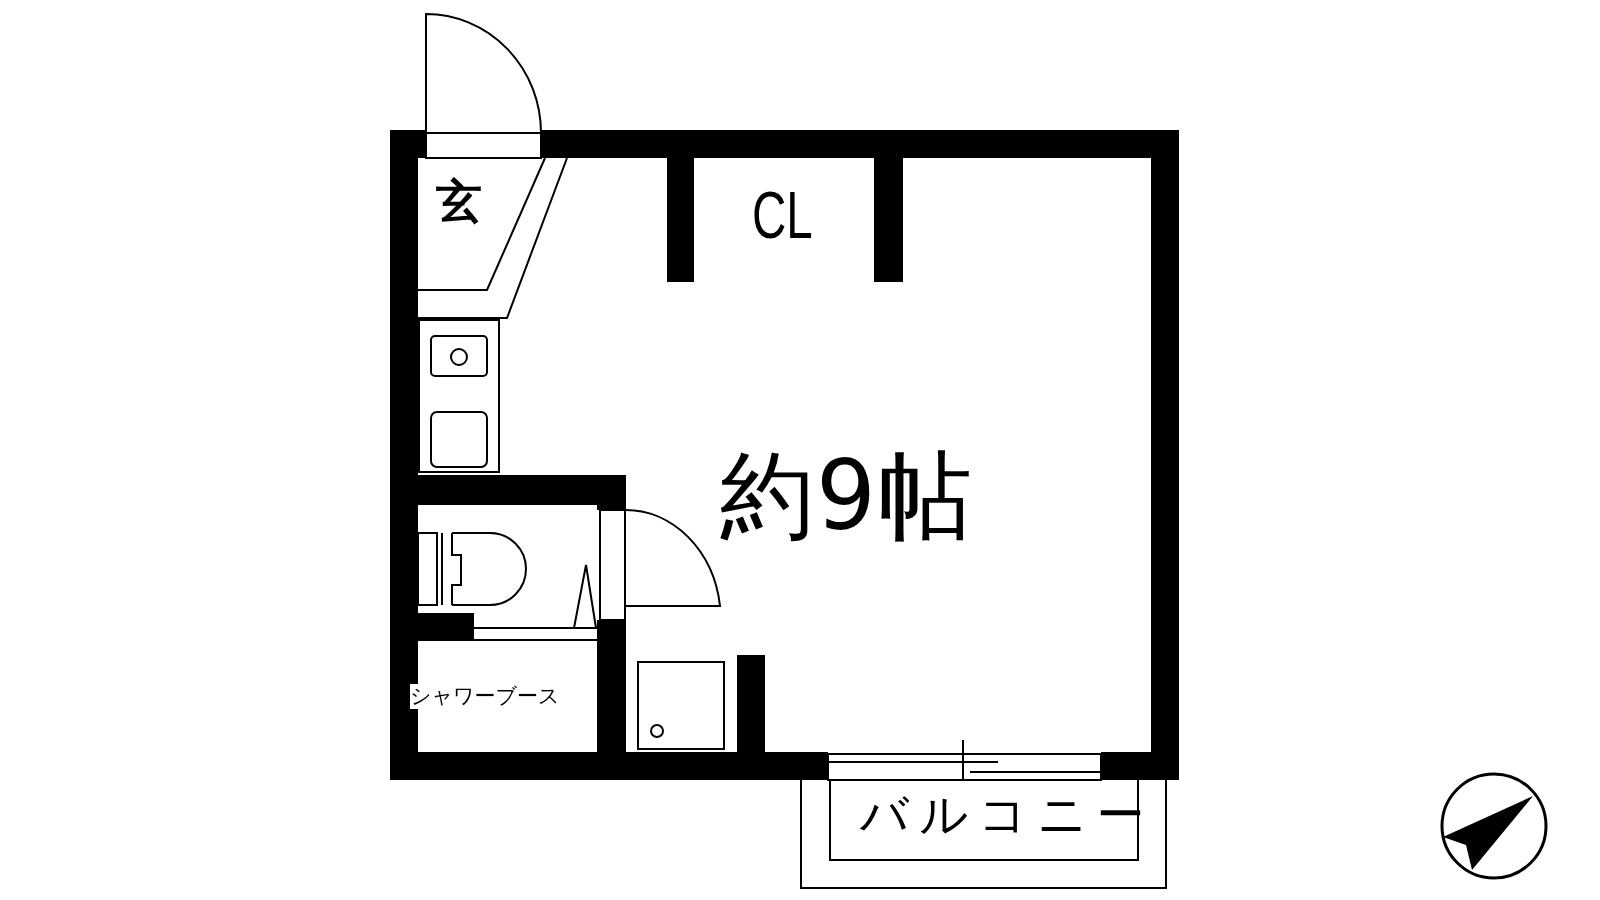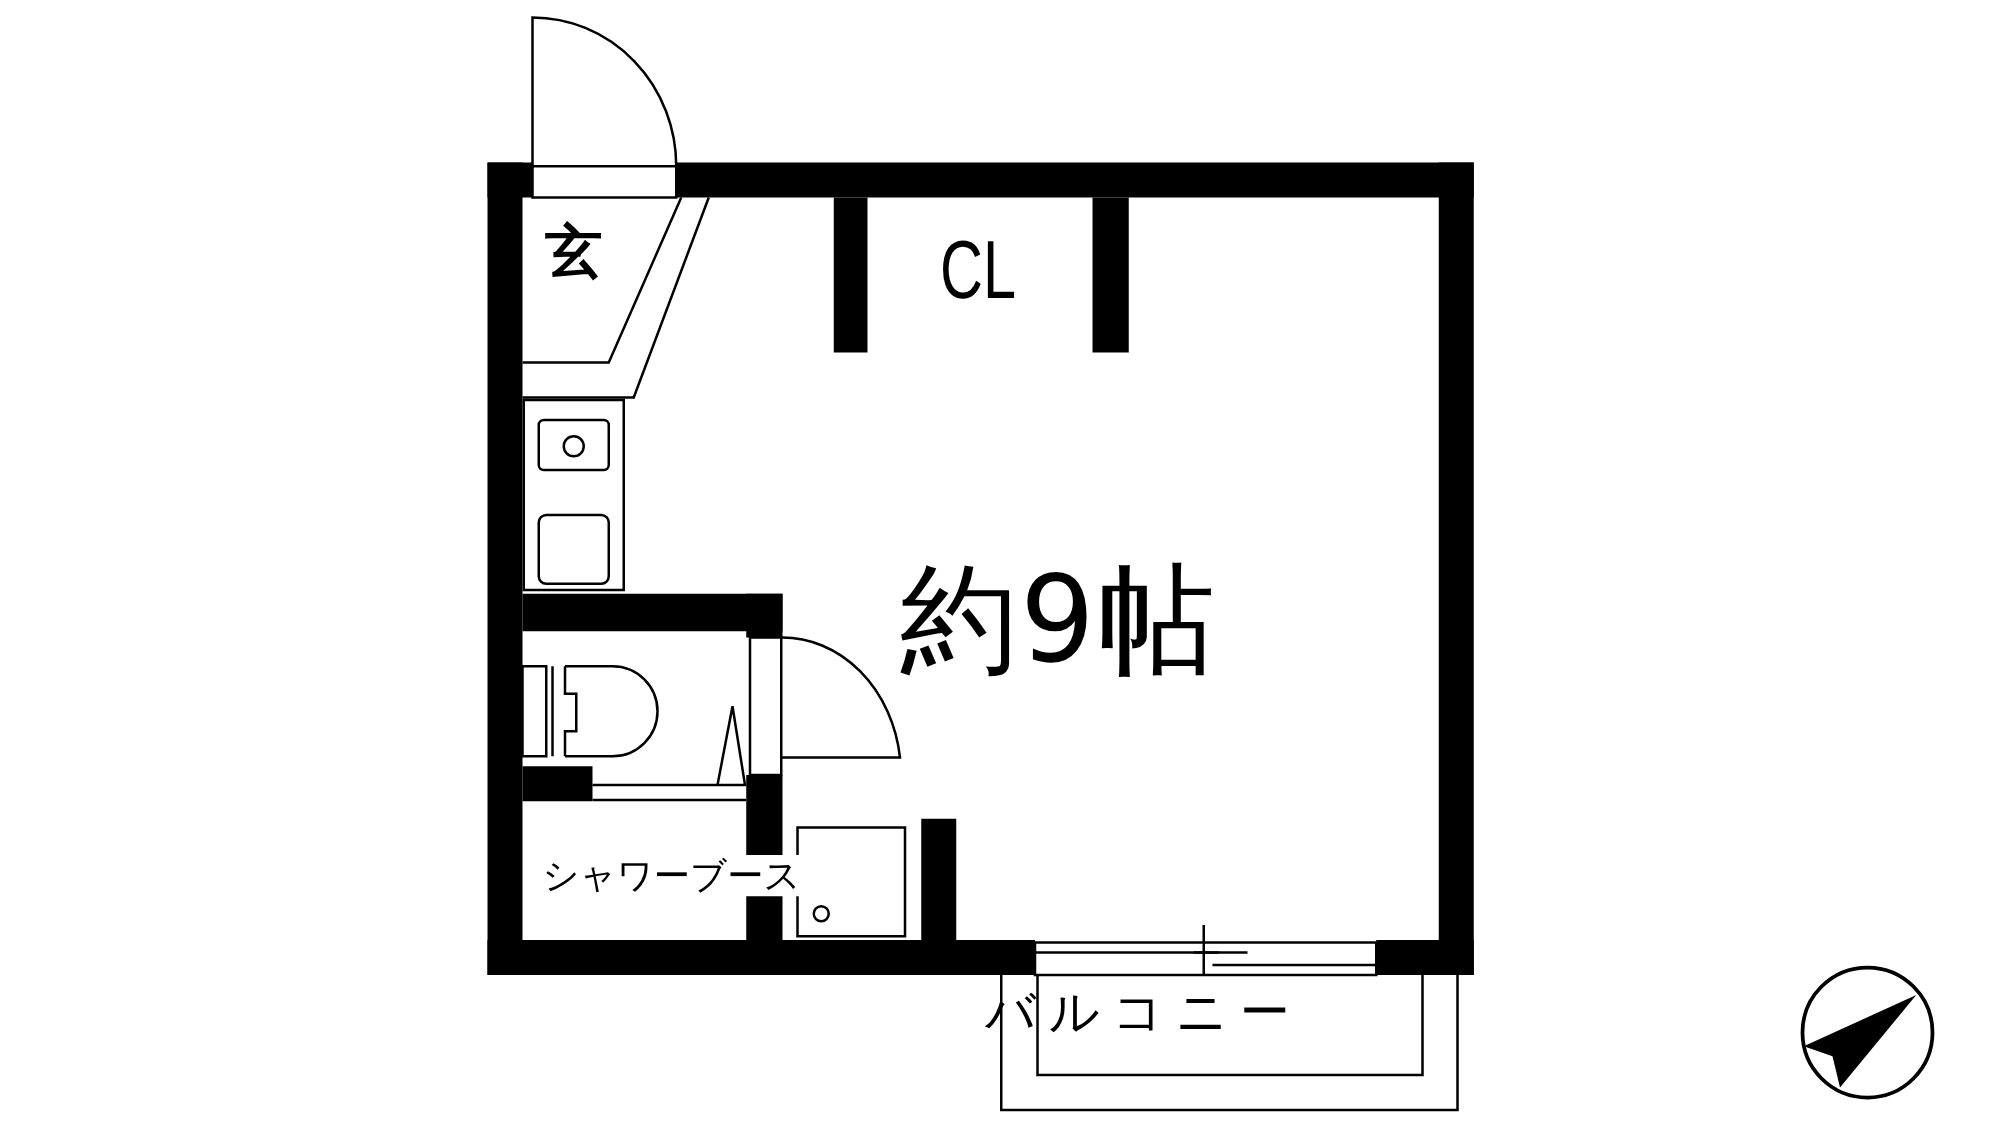--- a/index.html
+++ b/index.html
@@ -2,22 +2,22 @@
 <html><head>
 <meta charset="utf-8">
 <style>
   html,body{margin:0;padding:0;background:#ffffff;}
   body{width:1600px;height:900px;overflow:hidden;position:relative;font-family:"DejaVu Sans",sans-serif;}
   svg{position:absolute;left:0;top:0;}
   .lbl{position:absolute;color:#000;white-space:nowrap;line-height:1;}
   .lbl-genkan{left:436px;top:178px;font-size:46px;font-weight:bold;}
   .lbl-cl{left:752px;top:182px;font-size:66px;font-family:"Liberation Sans",sans-serif;transform:scaleX(0.72);transform-origin:left top;}
   .lbl-room{left:720px;top:448px;font-size:96px;letter-spacing:2px;transform:scaleX(0.98);transform-origin:left top;}
-  .lbl-shower{left:410px;top:684px;font-size:29px;background:#fff;padding:2px 0;margin-left:24px;}
-  .lbl-balcony{left:788px;top:790px;font-size:40px;letter-spacing:10px;}
+  .lbl-shower{left:410px;top:684px;font-size:21px;background:#fff;padding:2px 0;}
+  .lbl-balcony{left:860px;top:790px;font-size:48px;letter-spacing:10px;}
 </style>
 </head>
 <body>
 
 <svg width="1600" height="900" viewBox="0 0 1600 900" xmlns="http://www.w3.org/2000/svg">
   <g fill="#000" stroke="none">
 
     <rect x="390" y="130" width="36" height="28"></rect>
     <rect x="541" y="130" width="638" height="28"></rect>
 

